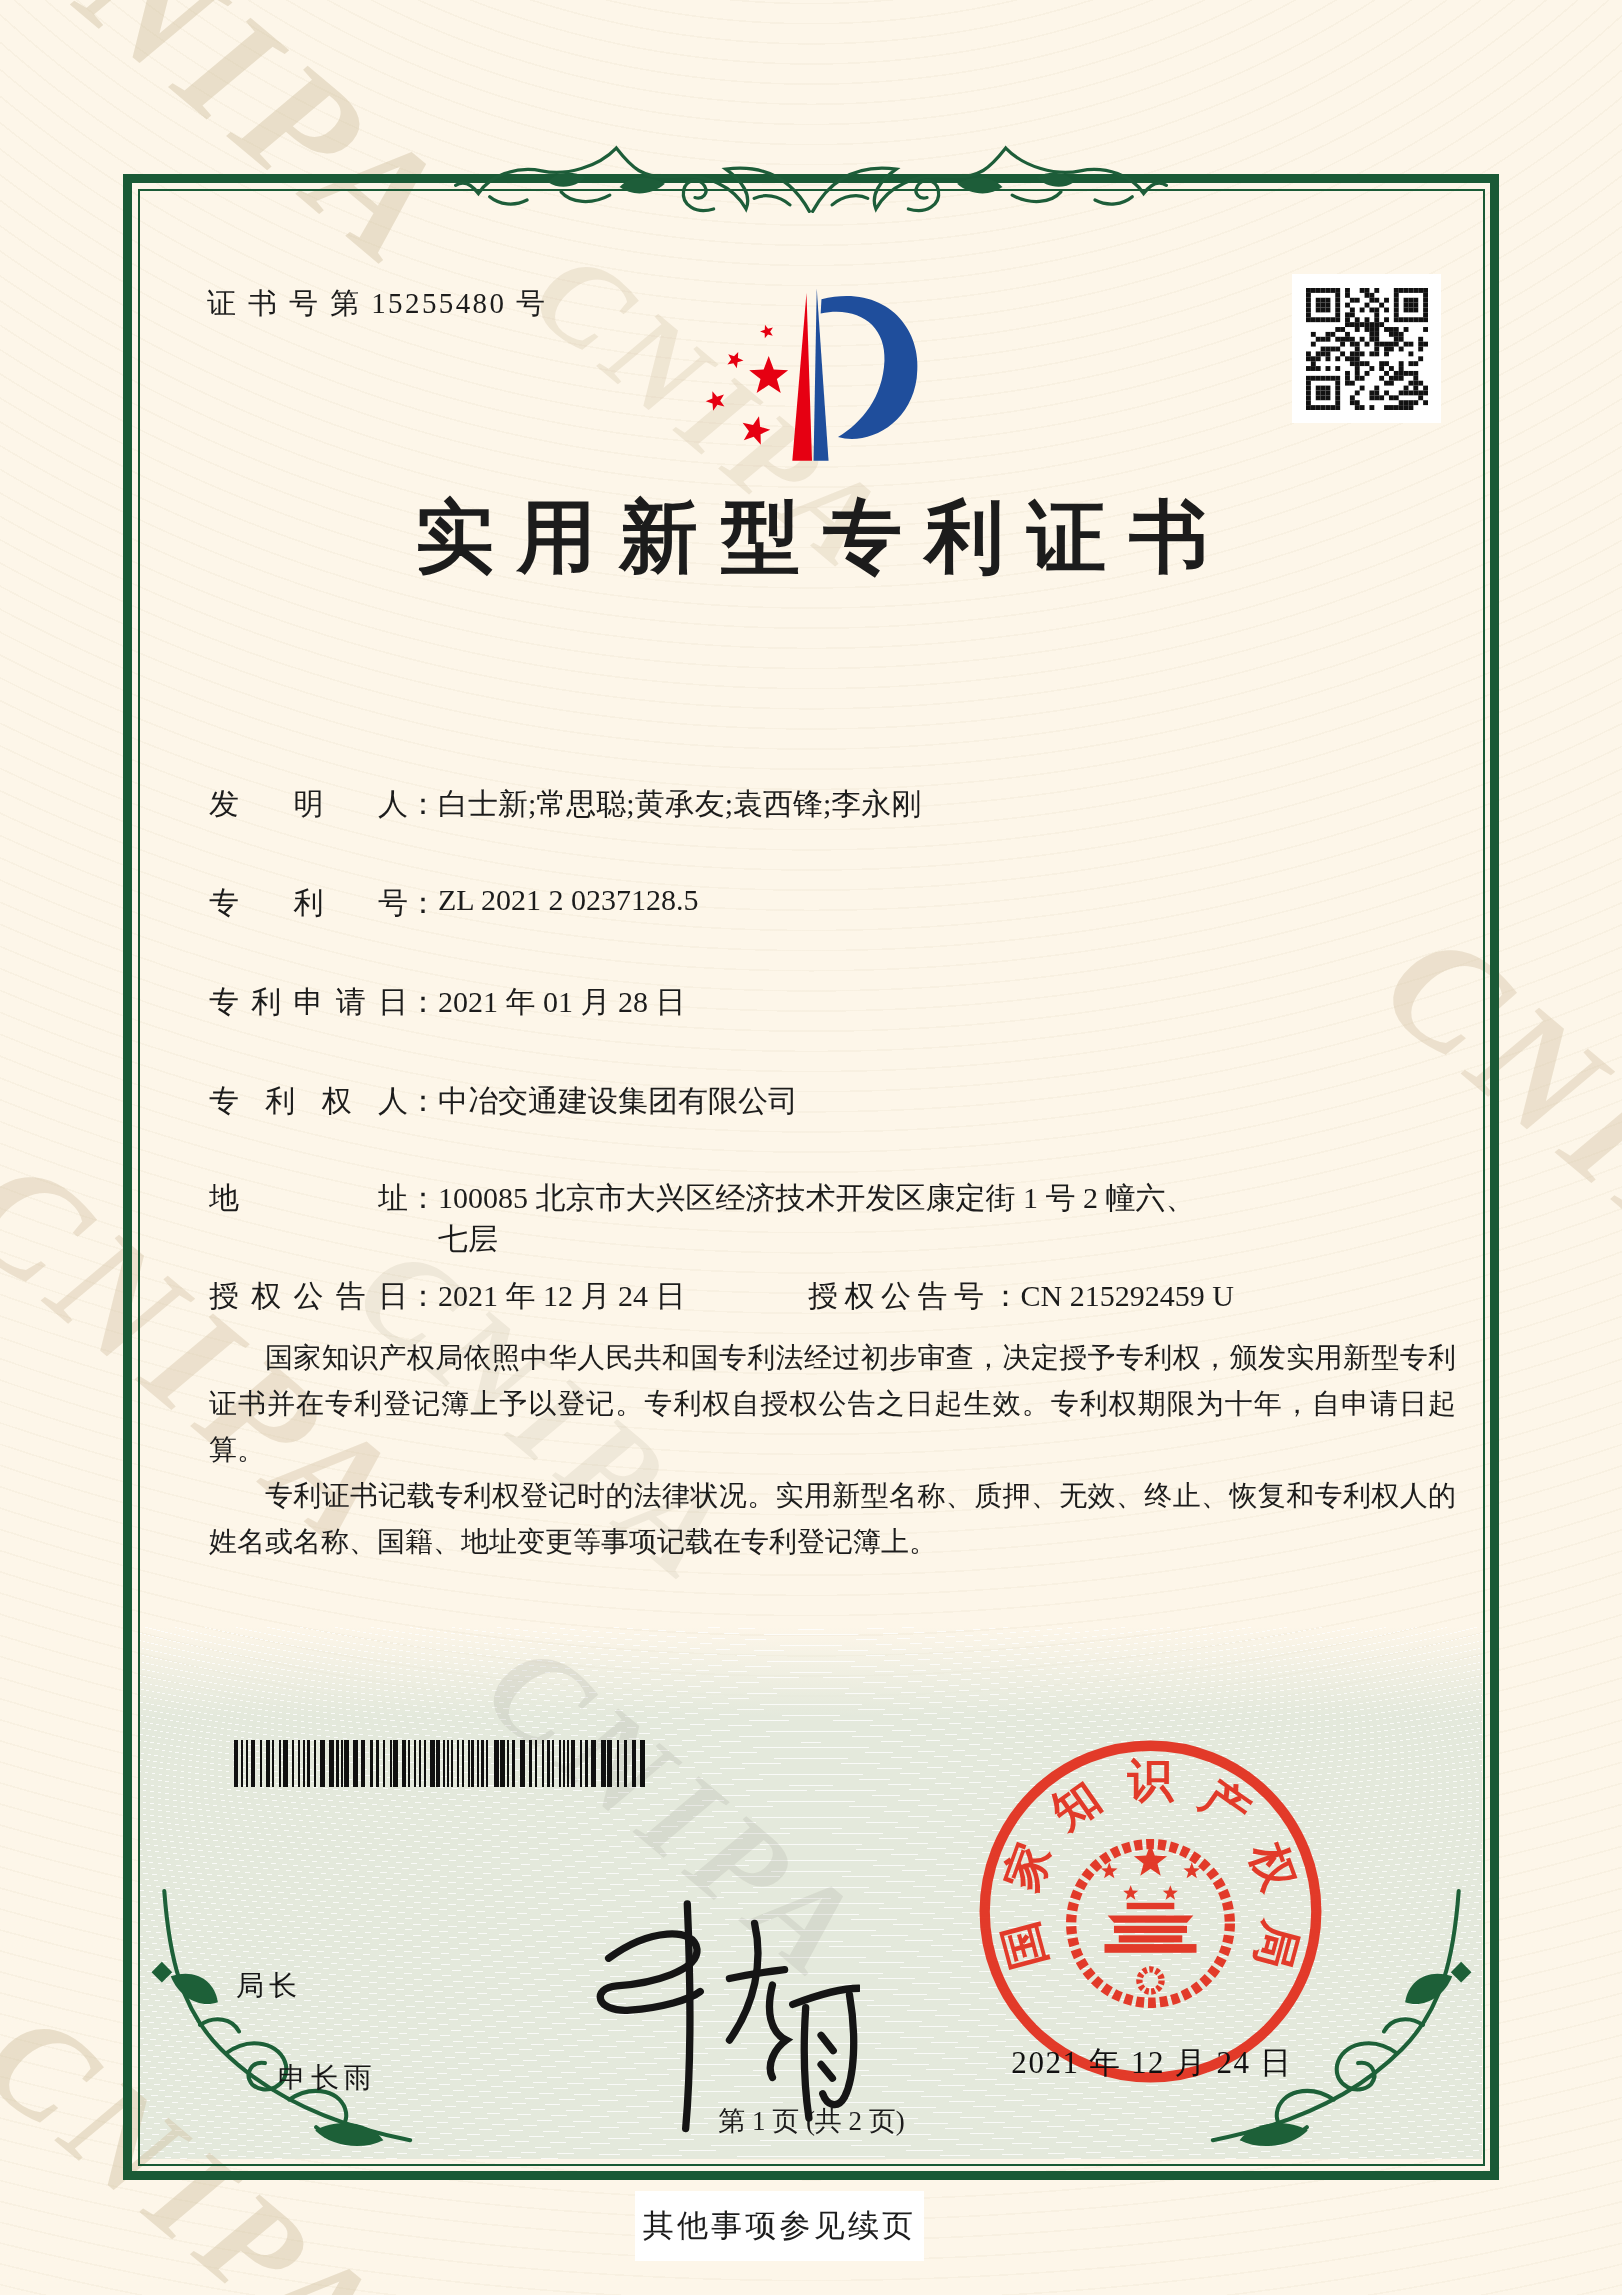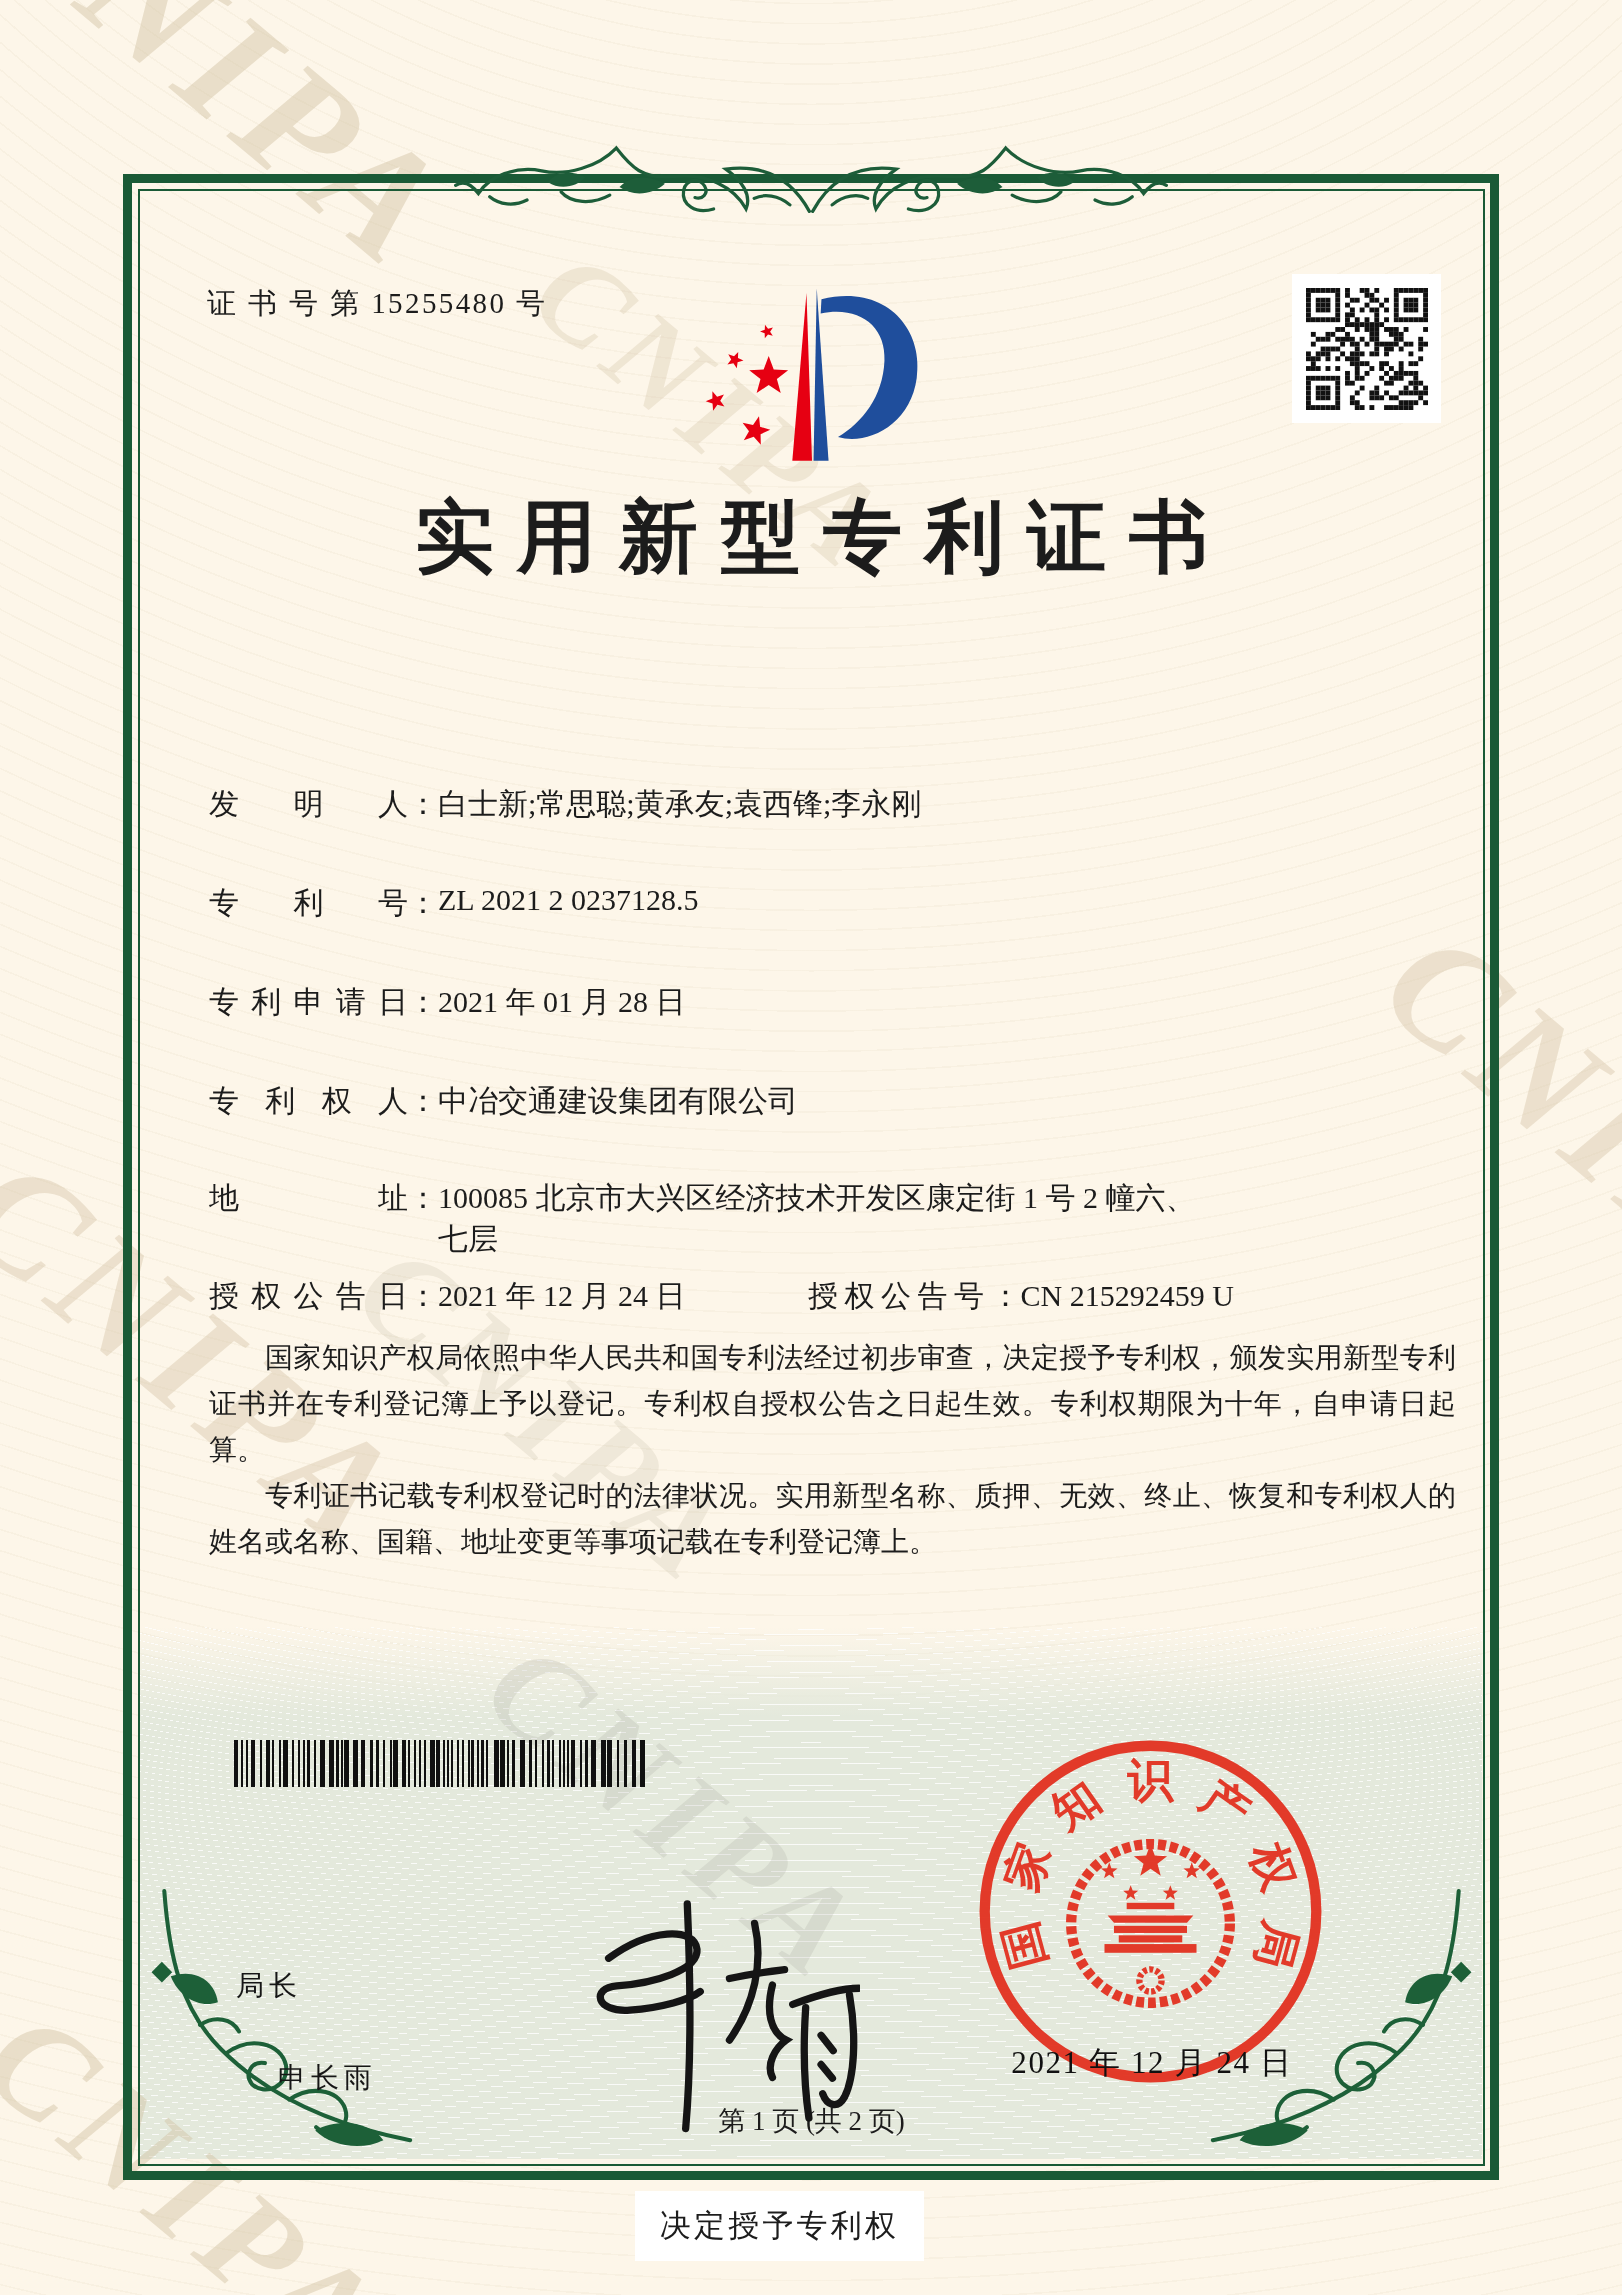--- a/index.html
+++ b/index.html
@@ -561,17 +561,17 @@
     <rect x="185" y="255" width="80" height="9"></rect>
     <rect x="167" y="266" width="116" height="11"></rect>
   </g>
         <circle cx="225" cy="312" r="14" fill="none" stroke="#e23120" stroke-width="8" stroke-dasharray="5 3"></circle>
       </svg>
 
     <div class="abs sealdate">2021 年 12 月 24 日</div>
 
     <div class="abs pageinfo">第 1 页 (共 2 页)</div>
 
-    <div class="abs contbox">决定授予专利权</div>
+    <div class="abs contbox">其他事项参见续页</div>
 
   </div>
 </div>
 
 
 </body></html>

